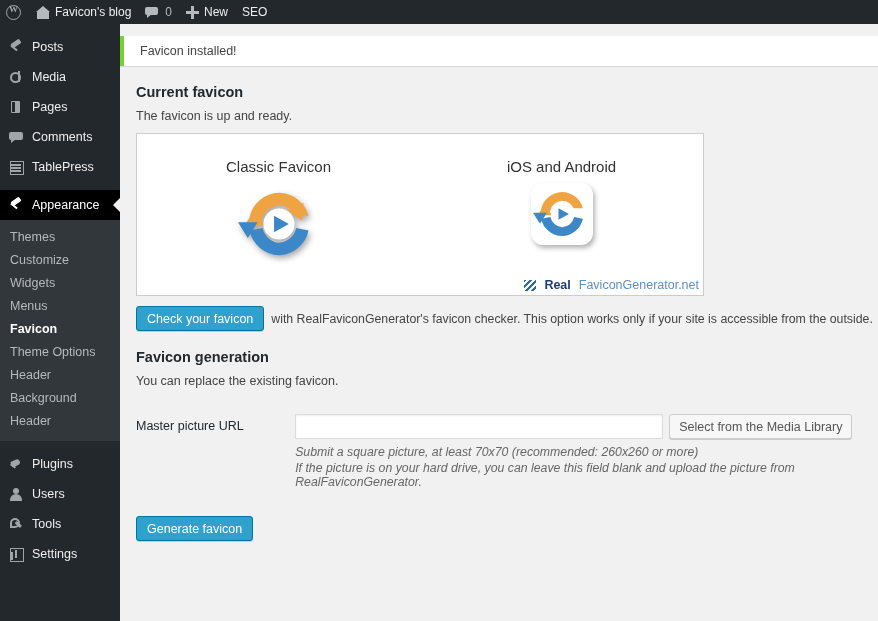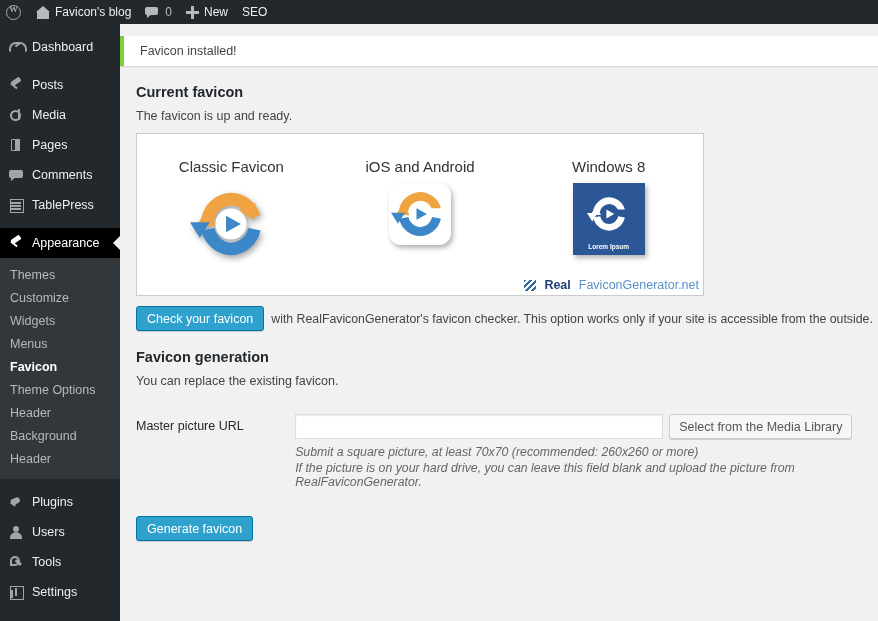--- a/index.html
+++ b/index.html
@@ -301,24 +301,20 @@
       <span class="ico-plus"></span>
       <span>New</span>
     </div>
     <div class="ab-item">
       <span>SEO</span>
     </div>
   </div>
 
   <div class="sidebar">
 
-    <div class="menu-item spacer-top">
-      <span class="micon ico-dash"></span>
-      <span class="mlabel">Dashboard</span>
-    </div>
 
     <div class="menu-item spacer-top">
       <span class="micon ico-pin"></span>
       <span class="mlabel">Posts</span>
     </div>
 
     <div class="menu-item">
       <span class="micon ico-media"></span>
       <span class="mlabel">Media</span>
     </div>
@@ -421,36 +417,20 @@
               <path d="M20 33 L8 52 L33 52 Z" fill="#f0a441"></path>
               <path d="M50 88 A38 38 0 0 1 14 58 L30 55 A23 23 0 0 0 50 73 Z" fill="#3c87c8"></path>
               <path d="M50 88 A38 38 0 0 0 86 58 L71 55 A23 23 0 0 1 50 73 Z" fill="#3c87c8"></path>
               <path d="M12 67 L24 48 L0 48 Z" fill="#3c87c8"></path>
               <circle cx="50" cy="50" r="19" fill="#ffffff"></circle>
               <path d="M44 40 L62 50 L44 60 Z" fill="#3c87c8"></path>
             </svg>
           </div>
         </div>
 
-        <div class="pv-col">
-          <div class="pv-title">Windows 8</div>
-          <div class="win-tile">
-            <svg width="44" height="44" viewBox="0 0 100 100" style="margin-bottom:10px">
-              <path d="M50 12 A38 38 0 0 1 86 40 L70 40 A23 23 0 0 0 50 27 Z" fill="#ffffff"></path>
-              <path d="M50 12 A38 38 0 0 0 14 42 L29 46 A23 23 0 0 1 50 27 Z" fill="#ffffff"></path>
-              <path d="M20 33 L8 52 L33 52 Z" fill="#ffffff"></path>
-              <path d="M50 88 A38 38 0 0 1 14 58 L30 55 A23 23 0 0 0 50 73 Z" fill="#ffffff"></path>
-              <path d="M50 88 A38 38 0 0 0 86 58 L71 55 A23 23 0 0 1 50 73 Z" fill="#ffffff"></path>
-              <path d="M12 67 L24 48 L0 48 Z" fill="#ffffff"></path>
-              <circle cx="50" cy="50" r="19" fill="#2b5797"></circle>
-              <path d="M44 40 L62 50 L44 60 Z" fill="#ffffff"></path>
-            </svg>
-            <span class="win-label">Lorem Ipsum</span>
-          </div>
-        </div>
       </div>
 
       <div class="rfg-logo">
         <span class="rfg-sq"></span>
         <span class="rfg-a">Real</span>
         <span class="rfg-b">FaviconGenerator.net</span>
       </div>
     </div>
 
     <div class="checker-row">

